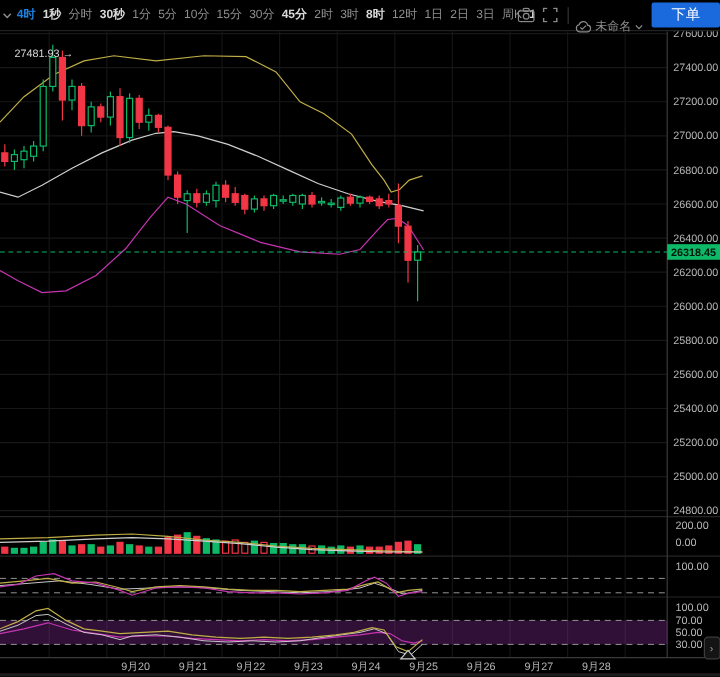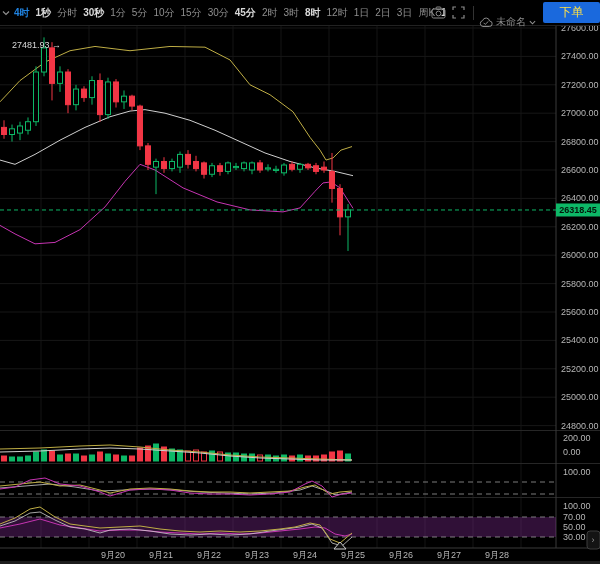--- a/index.html
+++ b/index.html
@@ -11,21 +11,21 @@
   .caret-btn{display:inline-flex;align-items:center;padding:0 3px 0 2px;cursor:pointer;}
   .intervals{display:flex;align-items:center;gap:4px;white-space:nowrap;overflow:hidden;max-width:432px;}
   .tb-item{font-size:10px;color:#8f8f8f;cursor:pointer;padding:14px 1px;line-height:23px;}
   .tb-item.fav{color:#d9d9d9;font-weight:bold;}
   .tb-item.active{color:#1f82e0;font-weight:bold;}
   .tb-right{position:absolute;right:0;top:0;height:25px;display:flex;align-items:center;}
   .tb-icon{display:inline-flex;align-items:center;justify-content:center;width:20px;height:20px;cursor:pointer;}
   .tb-divider{width:1px;height:14px;background:#333;margin:0 5px;}
   .layout{display:inline-flex;align-items:center;gap:3px;color:#8f8f8f;font-size:10px;cursor:pointer;margin-right:7px;margin-top:19px;}
   .order-btn{width:57px;height:21px;margin:2px 0 2px 0;border:none;border-radius:2px;
-             background:#1a69dd;color:#fde047;font-size:12px;font-family:inherit;cursor:pointer;}
+             background:#1a69dd;color:#ffffff;font-size:12px;font-family:inherit;cursor:pointer;}
   
   .chart{position:absolute;top:0;left:0;width:600px;height:564px;z-index:1;}
   svg text{font-family:"Liberation Sans","DejaVu Sans",sans-serif;}
 </style>
 </head>
 <body>
 
 <div class="app">
   <div class="chart" id="chart"><svg width="600" height="564" viewBox="0 0 600 564">
         <rect x="0" y="0" width="600" height="564" fill="#000"></rect>

